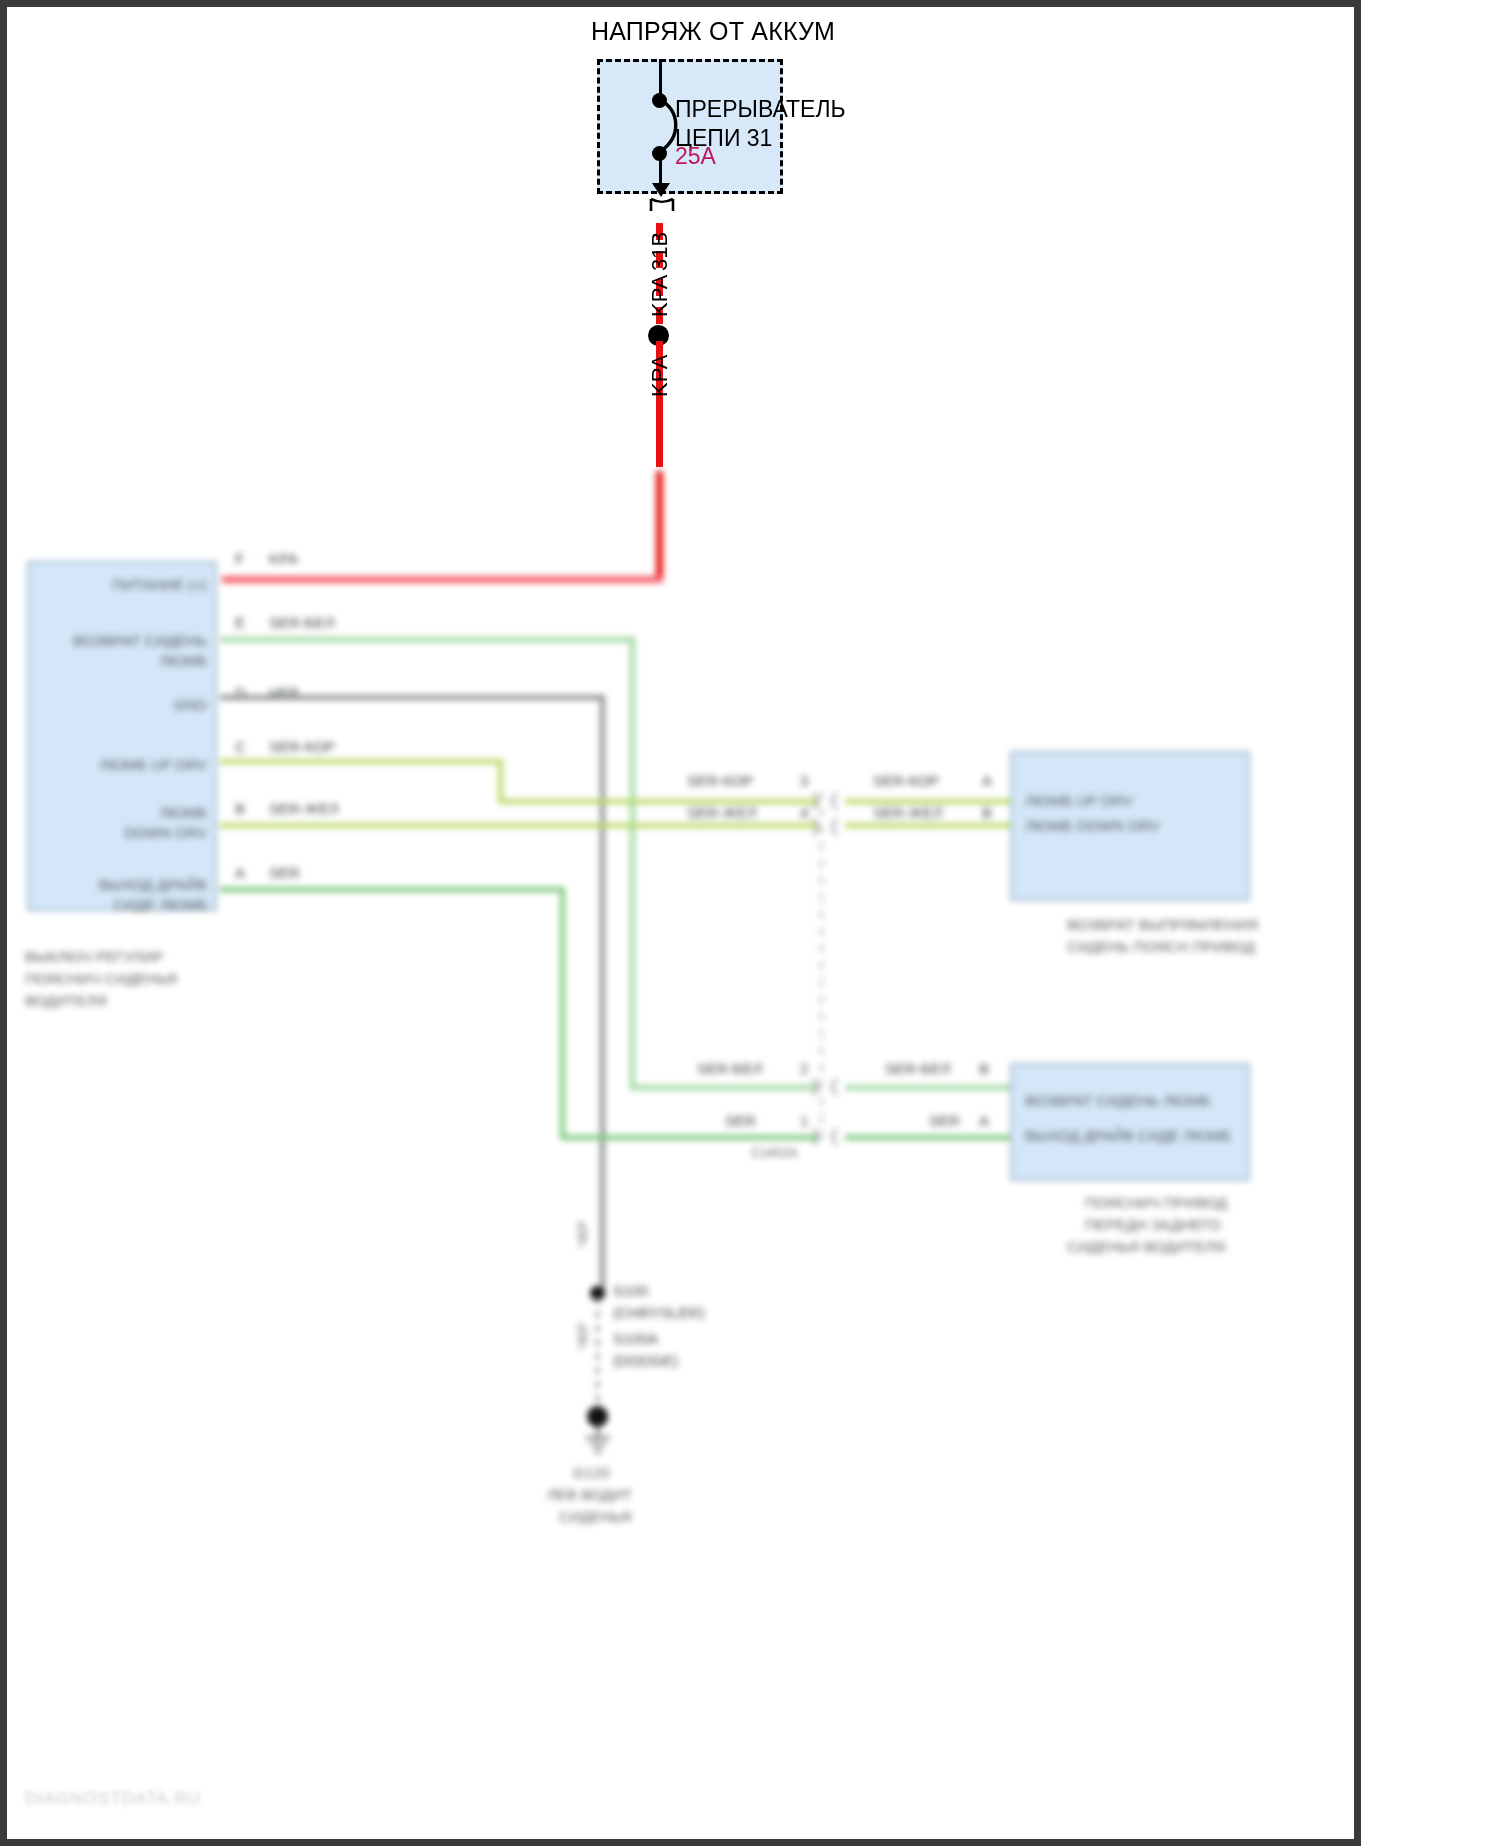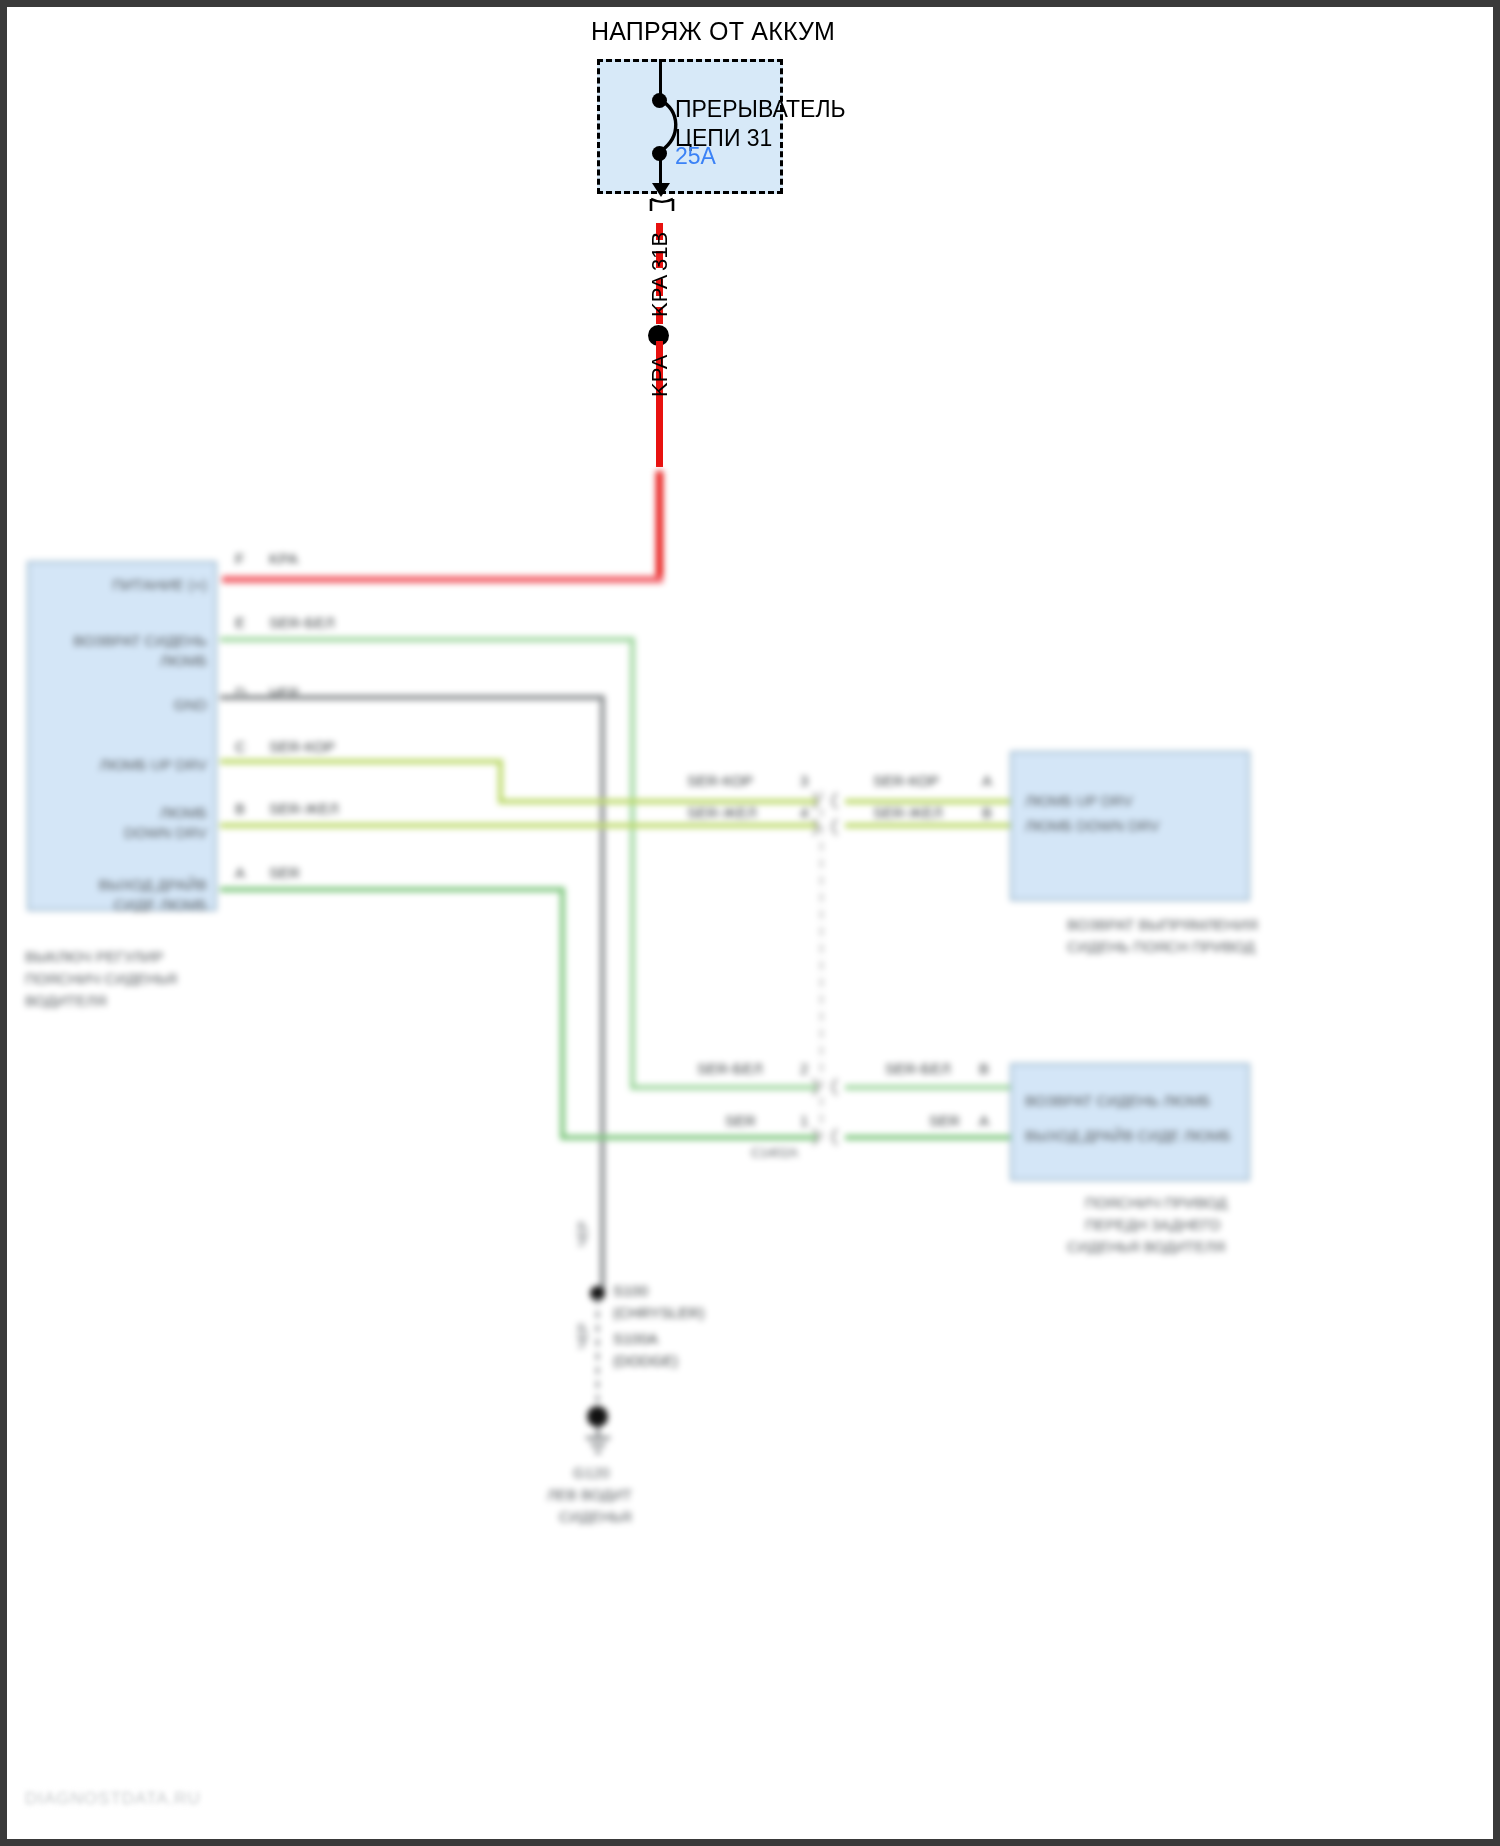--- a/index.html
+++ b/index.html
@@ -1,20 +1,20 @@
 <!DOCTYPE html>
 <html><head>
 <meta charset="utf-8">
 <style>
   html,body{margin:0;padding:0;background:#ffffff;}
   body{font-family:"Liberation Sans",sans-serif;}
 
   #page{
     position:relative;
-    width:1500px;height:1846px;
+    width:1361px;height:1846px;
     background:#ffffff;
     overflow:hidden;
     box-sizing:border-box;
     border:7px solid #3a3a3a;
   }
 
   
   .abs{position:absolute;}
 
   
@@ -30,21 +30,21 @@
     background:#d7e9f8;
     border:3px dashed #000;
     box-sizing:border-box;
   }
 
   .cb-label{
     position:absolute;left:668px;top:88px;font-size:23px;color:#000;
     line-height:29px;white-space:nowrap;
   }
   .amp-label{
-    position:absolute;left:668px;top:136px;font-size:23px;color:#3b82f6;white-space:nowrap;
+    position:absolute;left:668px;top:136px;font-size:23px;color:#be185d;white-space:nowrap;
   }
   .rear-block-label{
     position:absolute;left:785px;top:43px;font-size:23px;color:#000;
     line-height:29.5px;white-space:nowrap;
   }
 
   
   .brk-wire-top{position:absolute;left:652px;top:52px;width:3px;height:40px;background:#000;}
   .brk-dot-a{position:absolute;left:645px;top:86px;width:15px;height:15px;border-radius:50%;background:#000;}
   .brk-dot-b{position:absolute;left:645px;top:139px;width:15px;height:15px;border-radius:50%;background:#000;}

